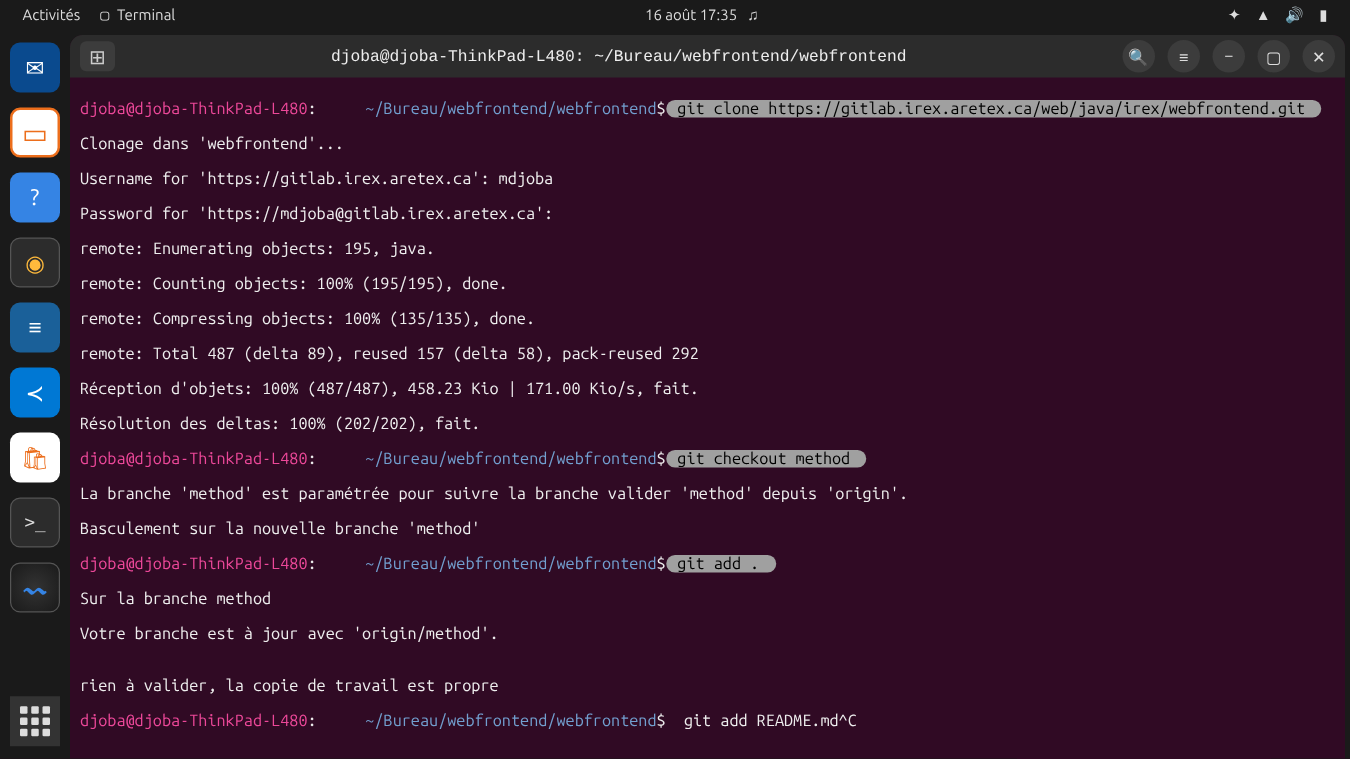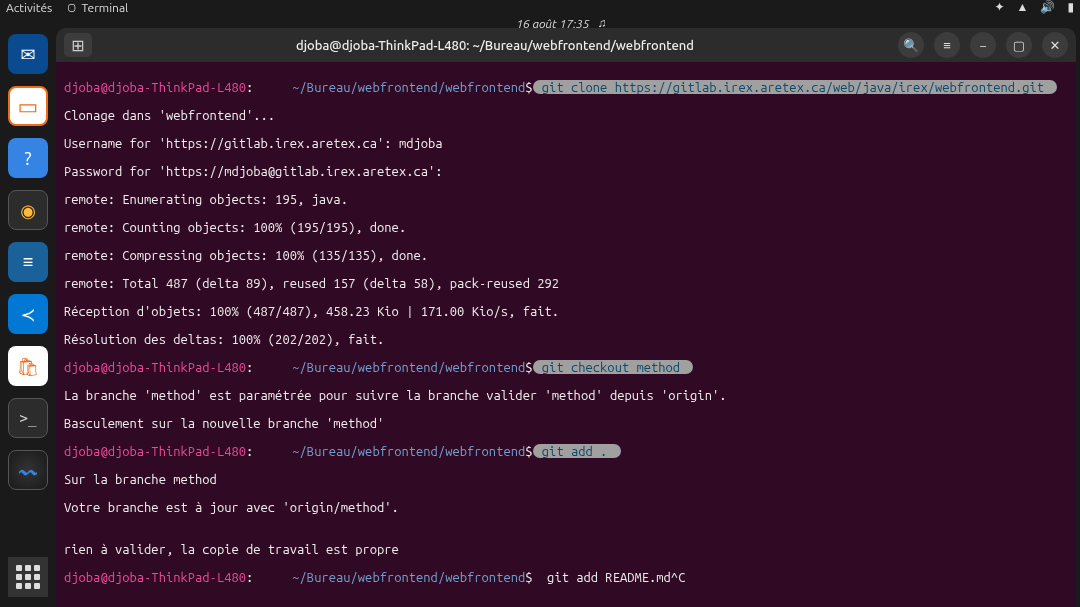--- a/index.html
+++ b/index.html
@@ -10,27 +10,27 @@
     font-family: 'Ubuntu', sans-serif;
     color: #ddd;
     overflow: hidden;
     display: flex;
     flex-direction: column;
   }
   .topbar {
     height: 24px;
     background: #1a1a1a;
     display: flex;
-    align-items: flex-start;
-    padding: 0 6px;
+    align-items: center;
+    padding: 0 18px;
     font-size: 12px;
     color: #ddd;
   }
   .topbar .left { display: flex; gap: 16px; align-items: center; }
-  .topbar .center { margin: 16px auto; display: flex; gap: 8px; align-items: center; font-style: italic; }
+  .topbar .center { margin: 16px auto; display: flex; gap: 8px; align-items: center; }
   .topbar .right { display: flex; gap: 12px; align-items: center; }
   .topbar .label { color: #ddd; }
   .body-area { display: flex; flex: 1; overflow: hidden; }
   .dock {
     width: 56px;
     background: #1a1a1a;
     display: flex;
     flex-direction: column;
     align-items: center;
     padding-top: 10px;
@@ -88,21 +88,21 @@
     font-size: 13px;
   }
   .tab-btn {
     width: 28px; height: 24px;
     background: #3c3c3c;
     border-radius: 5px;
     display: flex; align-items: center; justify-content: center;
     font-size: 16px;
     color: #ccc;
   }
-  .title-text { flex: 1; text-align: center; font-weight: 500; }
+  .title-text { flex: 1; text-align: center; font-weight: 500; font-family: Liberation Mono, monospace; }
   .win-controls { display: flex; gap: 10px; }
   .win-btn {
     width: 26px; height: 26px;
     border-radius: 50%;
     background: #3c3c3c;
     display: flex; align-items: center; justify-content: center;
     font-size: 13px;
     color: #ddd;
   }
   .terminal-body {
@@ -112,21 +112,21 @@
     font-size: 13px;
     line-height: 14px;
     color: #eee;
     overflow: hidden;
     white-space: pre;
   }
   .user { color: #ec4899; }
   .path { color: #729fcf; margin-left: 39px; }
   .hl {
     background: #a0a0a0;
-    color: #0c4a6e;
+    color: #000000;
     border-radius: 9px;
     padding: 0 6px 0 2px;
   }
   .line { white-space: pre-wrap; }
 </style>
 </head>
 <body>
 
 <div class="topbar">
   <div class="left">

